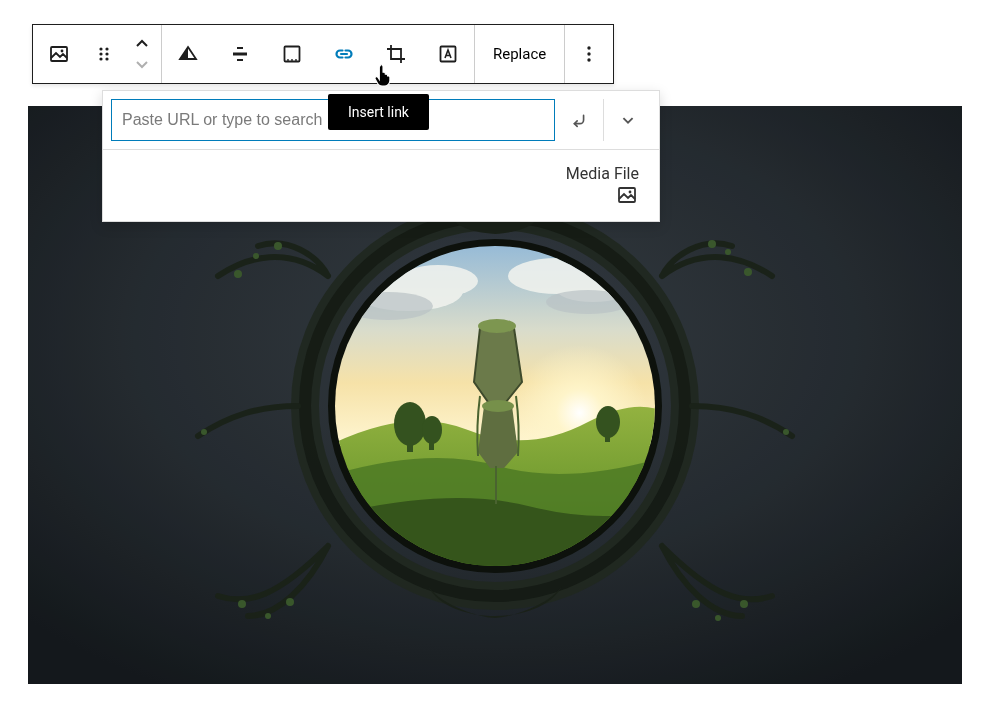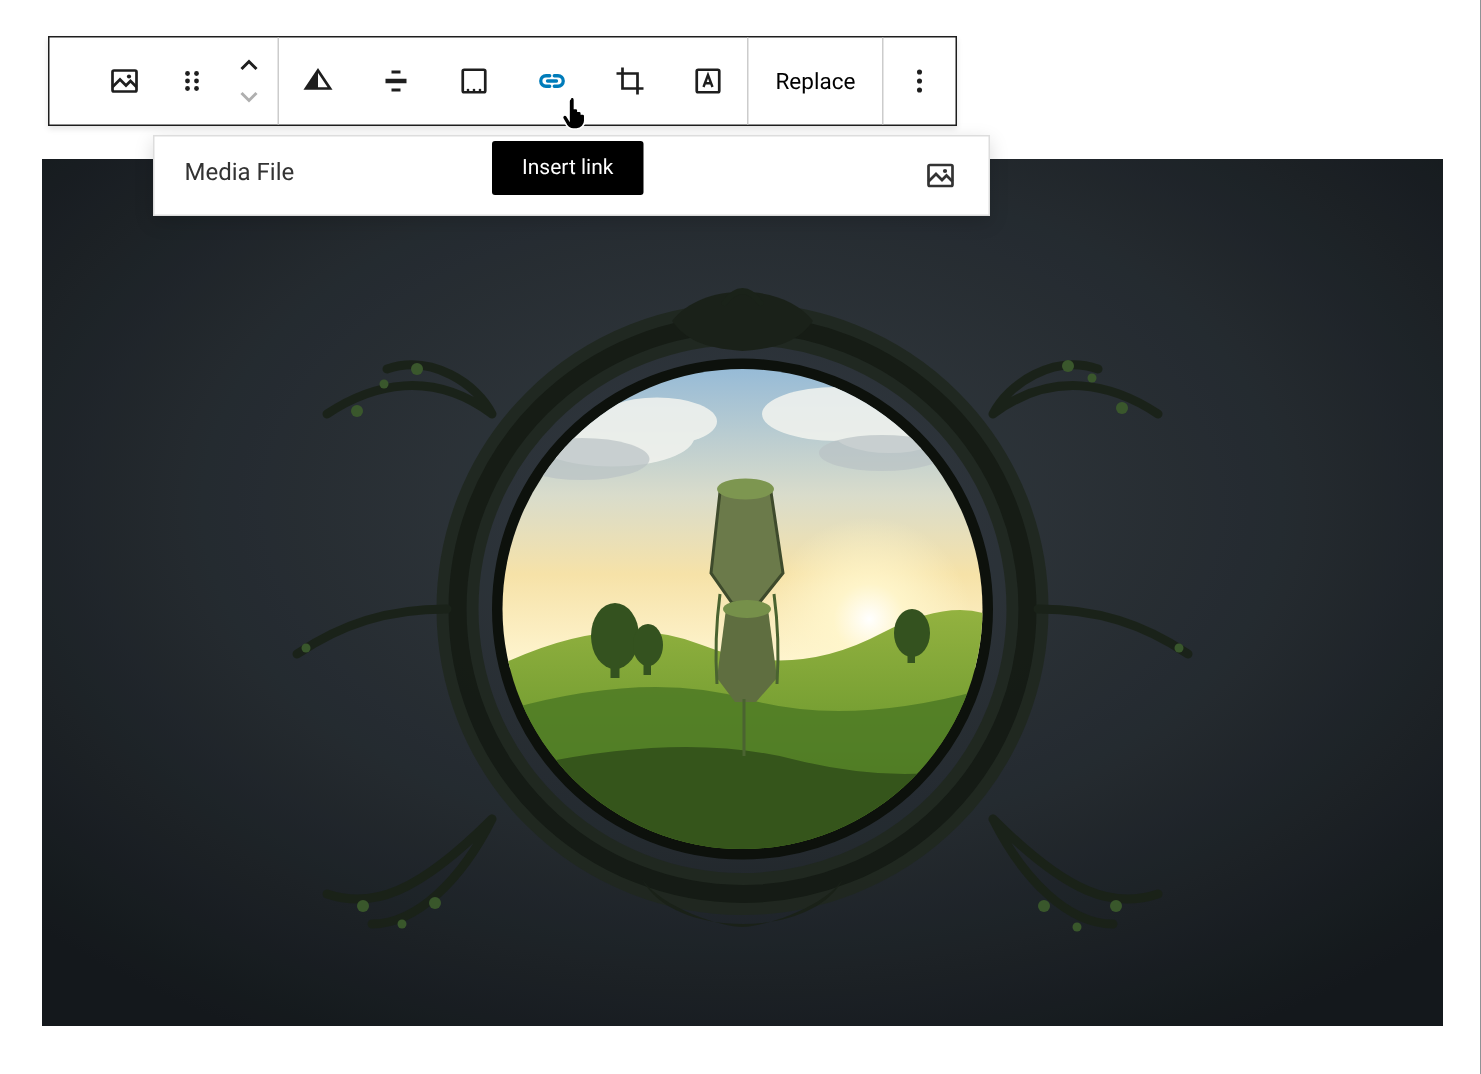--- a/index.html
+++ b/index.html
@@ -21,21 +21,20 @@
     .toolbar {
       position: absolute;
       top: 24px;
       left: 32px;
       display: flex;
       height: 60px;
       background: #fff;
       border: 1px solid #1e1e1e;
       box-shadow: 0 2px 4px rgba(0,0,0,0.1);
       z-index: 100;
-      padding-left: 24px;
     }
 
     .toolbar-group {
       display: flex;
       align-items: center;
       border-right: 1px solid #ccc;
     }
     .toolbar-group:last-child {
       border-right: none;
     }
@@ -132,26 +131,27 @@
     .link-row-btn svg {
       width: 22px;
       height: 22px;
     }
     .link-row-btn.dropdown-btn {
       border-left: 1px solid #ddd;
     }
 
     .link-option {
       display: flex;
-      align-items: flex-start;
+      align-items: flex-end;
       justify-content: space-between;
       padding: 14px 20px;
       cursor: pointer;
       font-size: 16px;
       color: #333;
+      flex-direction: column;
     }
     .link-option svg {
       width: 24px;
       height: 24px;
       color: #333;
     }
 
     
     .tooltip {
       position: absolute;
@@ -397,20 +397,34 @@
       <svg viewBox="0 0 24 24" fill="currentColor">
         <circle cx="12" cy="6" r="1.7"></circle>
           <circle cx="12" cy="12" r="1.7"></circle>
           <circle cx="12" cy="18" r="1.7"></circle>
       </svg>
     </div>
   </div>
 </div>
 
 <div class="link-popover">
+  <div class="link-input-row">
+    <input class="link-input" type="text" placeholder="Paste URL or type to search" style="">
+    <div class="link-row-btn">
+      <svg viewBox="0 0 24 24" fill="none" stroke="currentColor" stroke-width="1.8" stroke-linecap="round">
+        <path d="M17 7 L17 12 A4 4 0 0 1 13 16 L7 16"></path>
+        <path d="M10 13 L7 16 L10 19"></path>
+      </svg>
+    </div>
+    <div class="link-row-btn dropdown-btn">
+      <svg viewBox="0 0 24 24" fill="none" stroke="currentColor" stroke-width="2">
+        <path d="M7 10 L12 15 L17 10"></path>
+      </svg>
+    </div>
+  </div>
   <div class="link-option">
     <span>Media File</span>
     <svg viewBox="0 0 24 24" fill="none" stroke="currentColor" stroke-width="1.8">
       <rect x="4" y="5" width="16" height="14" rx="1"></rect>
       <path d="M4 16 L9 11 L13 15 L16 12 L20 16"></path>
       <circle cx="15" cy="9" r="1.4" fill="currentColor" stroke="none"></circle>
     </svg>
   </div>
 </div>
 

